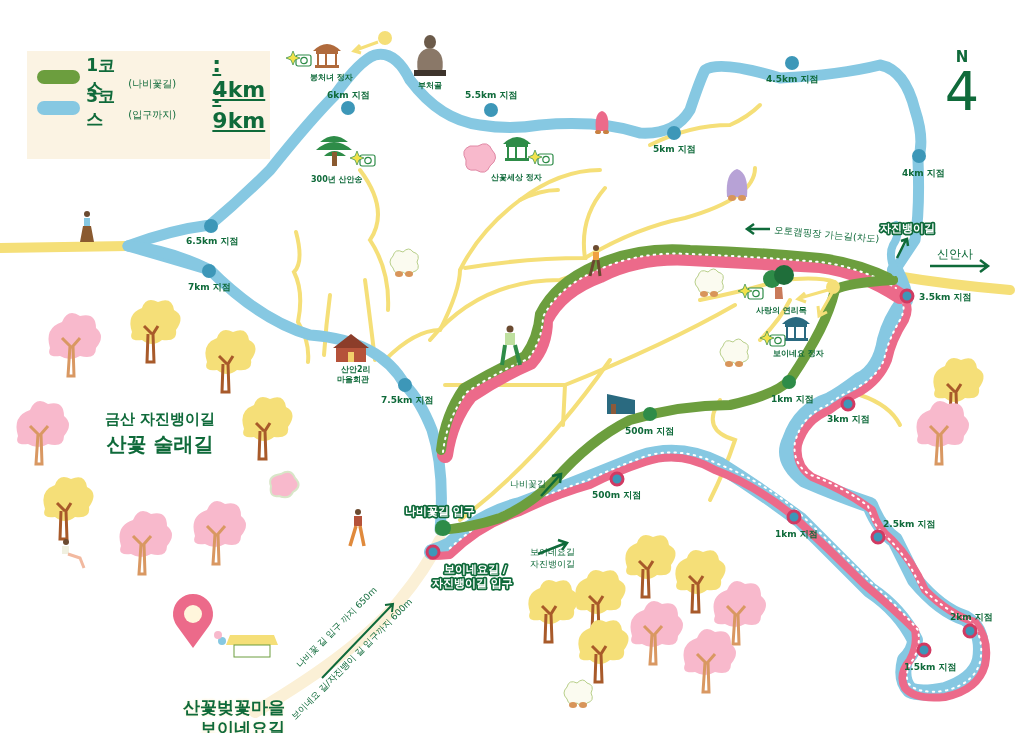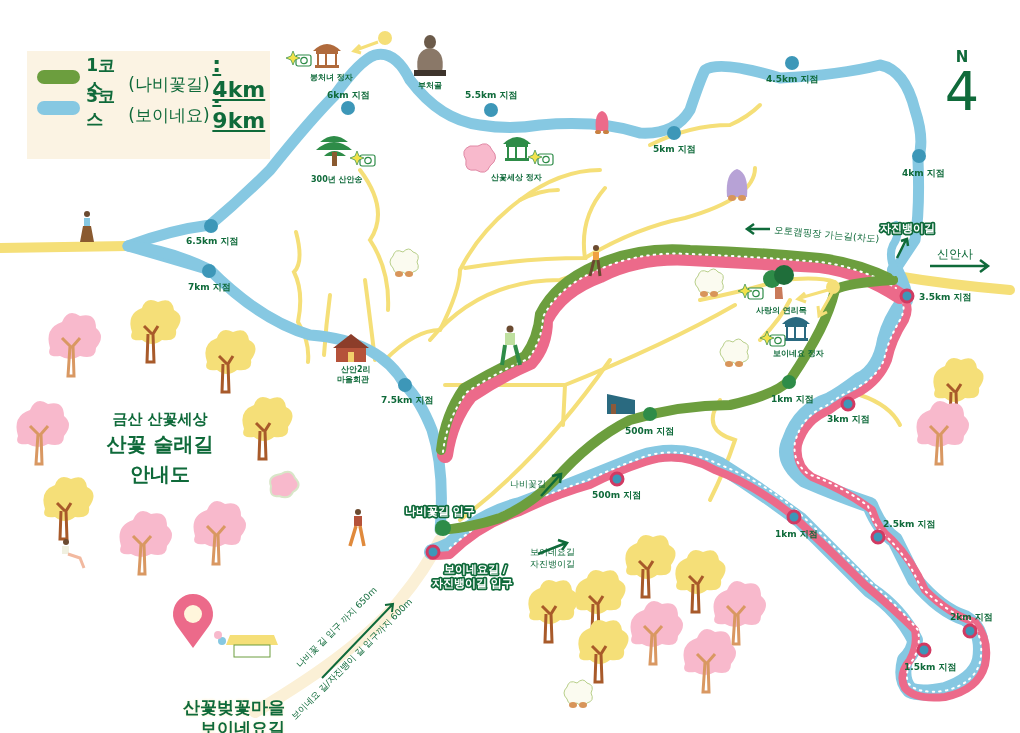--- a/index.html
+++ b/index.html
@@ -8,21 +8,21 @@
   #map { position: absolute; left: 0; top: 0; width: 1020px; height: 733px; }
   .lbl { font-family: "DejaVu Sans", sans-serif; fill: #0f6a3a; font-size: 9px; font-weight: bold; }
   .lbl-sm { font-size: 8px; }
   .entry-lbl { font-size: 11px; font-weight: bold; fill: #ffffff; paint-order: stroke; stroke: #0f6a3a; stroke-width: 3.5px; stroke-linejoin: round; }
 
   .legend { position: absolute; left: 27px; top: 51px; width: 243px; height: 108px;
             background: #fbf3e3; box-sizing: border-box; padding: 10px 0 12px 10px; }
   .legend-row { display: flex; align-items: center; height: 31px; }
   .legend-swatch { width: 52px; height: 14px; border-radius: 7px; margin-right: 6px; }
   .legend-num { color: #0f6a3a; font-size: 17px; font-weight: bold; }
-  .legend-name { color: #0f6a3a; font-size: 17px; margin: 15px 2px 0 4px; min-width: 82px; }
+  .legend-name { color: #0f6a3a; font-size: 10px; margin: 15px 2px 0 4px; min-width: 82px; }
   .legend-dist { color: #0f6a3a; font-size: 22px; font-weight: bold; text-decoration: underline; }
 
   .title-block { position: absolute; left: 60px; top: 410px; width: 200px; text-align: center; color: #0f6a3a; }
   .title-sub { font-size: 15px; font-weight: bold; }
   .title-main { font-size: 20px; font-weight: bold; line-height: 30px; }
 
   .camp-label { position: absolute; left: 135px; top: 665px; width: 150px; text-align: right;
                 color: #0f6a3a; font-size: 17px; font-weight: bold; line-height: 21px;
                 text-shadow: 0 0 3px #fff6dc, 0 0 3px #fff6dc; margin-top: 32px; }
 
@@ -336,29 +336,28 @@
 <div class="legend">
   <div class="legend-row">
     <div class="legend-swatch" style="background:#6c9e3e"></div>
     <span class="legend-num">1코스</span>
     <span class="legend-name">(나비꽃길)</span>
     <span class="legend-dist">: 4km</span>
   </div>
   <div class="legend-row">
     <div class="legend-swatch" style="background:#86c8e2"></div>
     <span class="legend-num">3코스</span>
-    <span class="legend-name">(보이네요)</span>
+    <span class="legend-name">(입구까지)</span>
     <span class="legend-dist">: 9km</span>
   </div>
 </div>
 
 <div class="title-block">
-  <div class="title-sub">금산 산꽃세상</div>
+  <div class="title-sub">금산 자진뱅이길</div>
   <div class="title-main">산꽃 술래길</div>
-  <div class="title-main">안내도</div>
 </div>
 
 <div class="camp-label">
   <div>산꽃벚꽃마을</div>
   <div>보이네요길</div>
 </div>
 
 <div class="north">
   <div class="north-n">N</div>
   <div class="north-4">4</div>

